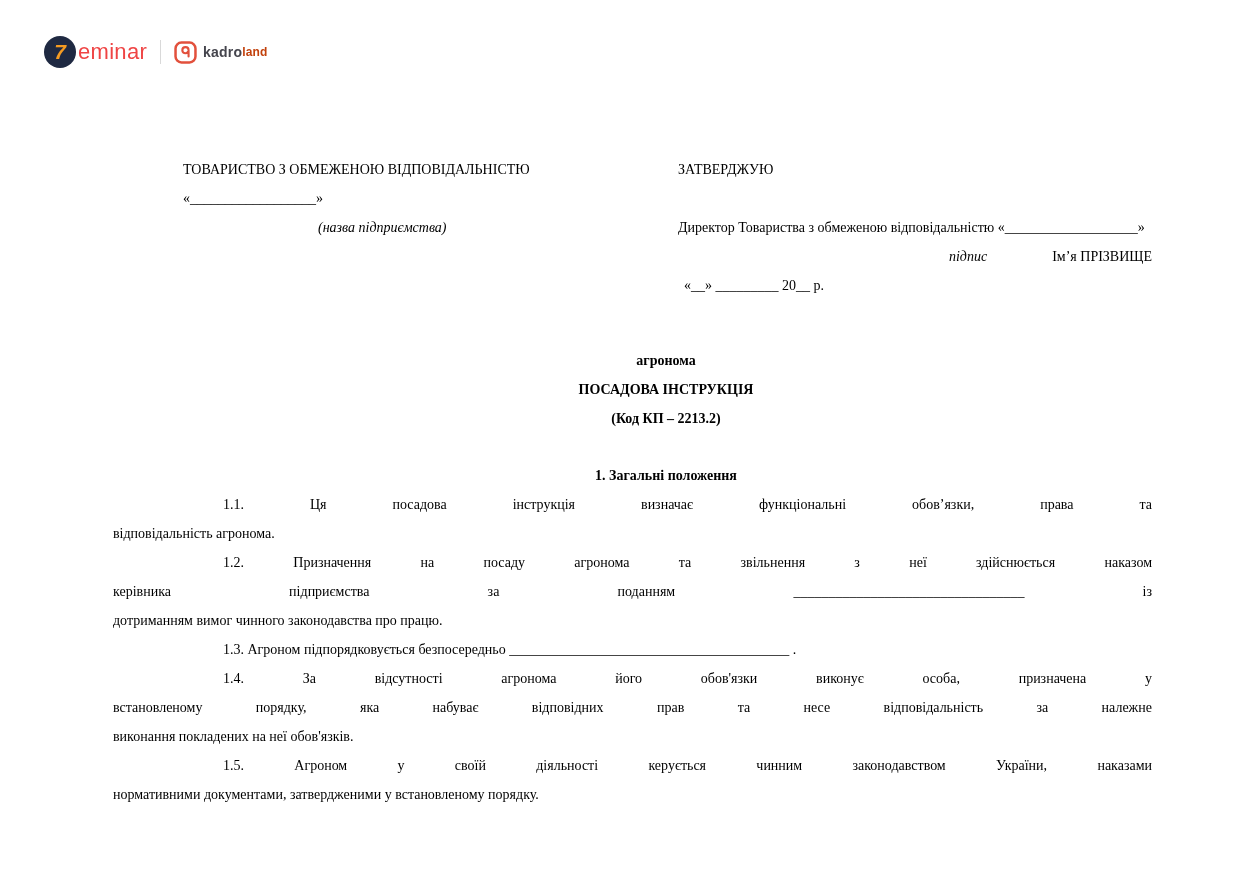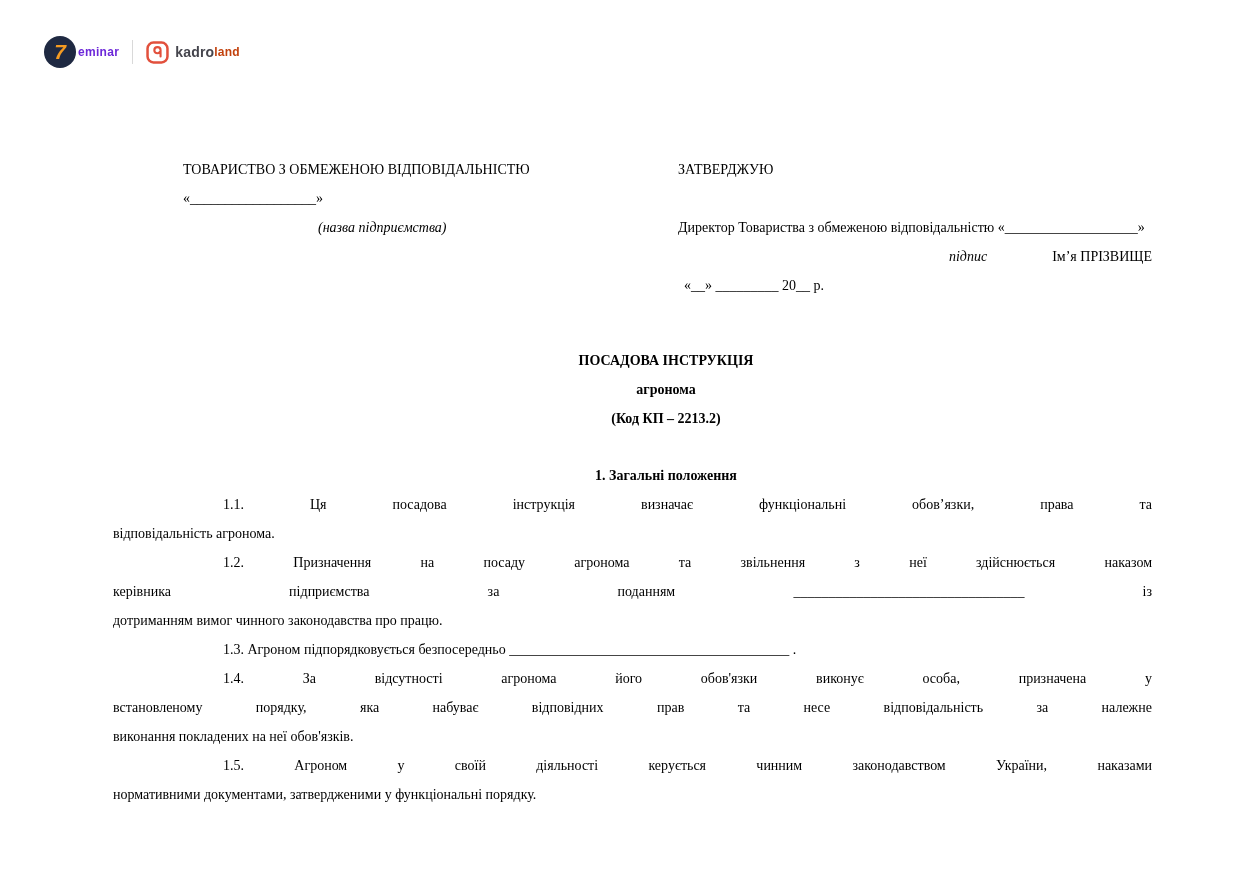--- a/index.html
+++ b/index.html
@@ -19,21 +19,21 @@
     display: flex; align-items: center;
     font-family: "Liberation Sans", sans-serif;
   }
   .seminar-logo { display: flex; align-items: center; }
   .seminar-circle {
     width: 32px; height: 32px; border-radius: 50%;
     background: #1f2942; color: #f59b22;
     display: flex; align-items: center; justify-content: center;
     font-weight: bold; font-size: 21px; font-style: italic;
   }
-  .seminar-text { color: #6d28d9; font-weight: bold; font-size: 12px; margin-left: 2px; letter-spacing: .3px; }
+  .seminar-text { color: #ef4444; font-weight: normal; font-size: 22px; margin-left: 2px; letter-spacing: .3px; }
   .logo-divider { width: 1px; height: 24px; background: #d9d9d9; margin: 0 13px; }
   .kadroland-logo { display: flex; align-items: center; }
   .kadroland-icon { width: 23px; height: 23px; margin-right: 6px; }
   .kadro-text { color: #45454d; font-weight: bold; font-size: 14px; letter-spacing: .2px; }
   .land-text  { color: #c2410c; font-weight: bold; font-size: 12px; letter-spacing: .2px; }
 
   
   .content {
     position: absolute; top: 155px; left: 113px;
     width: 1039px;
@@ -96,22 +96,22 @@
         <div>Директор Товариства з обмеженою відповідальністю «___________________»</div>
         <div class="sig-row">
           <span class="sig-label">підпис</span>
           <span class="sig-name">Ім’я ПРІЗВИЩЕ</span>
         </div>
         <div class="date-line">«__» _________ 20__ р.</div>
       </div>
     </div>
 
     <div class="title-block centered">
+      <div>агронома</div>
       <div>ПОСАДОВА ІНСТРУКЦІЯ</div>
-      <div>агронома</div>
       <div>(Код КП – 2213.2)</div>
     </div>
 
     <div class="section-heading centered">1. Загальні положення</div>
 
     <div>
 
       <div class="pline indent stretch">1.1. Ця посадова інструкція визначає функціональні обов’язки, права та</div>
       <div class="pline last">відповідальність агронома.</div>
 
@@ -119,17 +119,17 @@
       <div class="pline stretch">керівника підприємства за поданням _________________________________ із</div>
       <div class="pline last">дотриманням вимог чинного законодавства про працю.</div>
 
       <div class="pline indent last">1.3. Агроном підпорядковується безпосередньо ________________________________________ .</div>
 
       <div class="pline indent stretch">1.4. За відсутності агронома його обов'язки виконує особа, призначена у</div>
       <div class="pline stretch">встановленому порядку, яка набуває відповідних прав та несе відповідальність за належне</div>
       <div class="pline last">виконання покладених на неї обов'язків.</div>
 
       <div class="pline indent stretch">1.5. Агроном у своїй діяльності керується чинним законодавством України, наказами</div>
-      <div class="pline last">нормативними документами, затвердженими у функціональні порядку.</div>
+      <div class="pline last">нормативними документами, затвердженими у встановленому порядку.</div>
     </div>
 
   </div>
 </div>
 
 </body></html>

